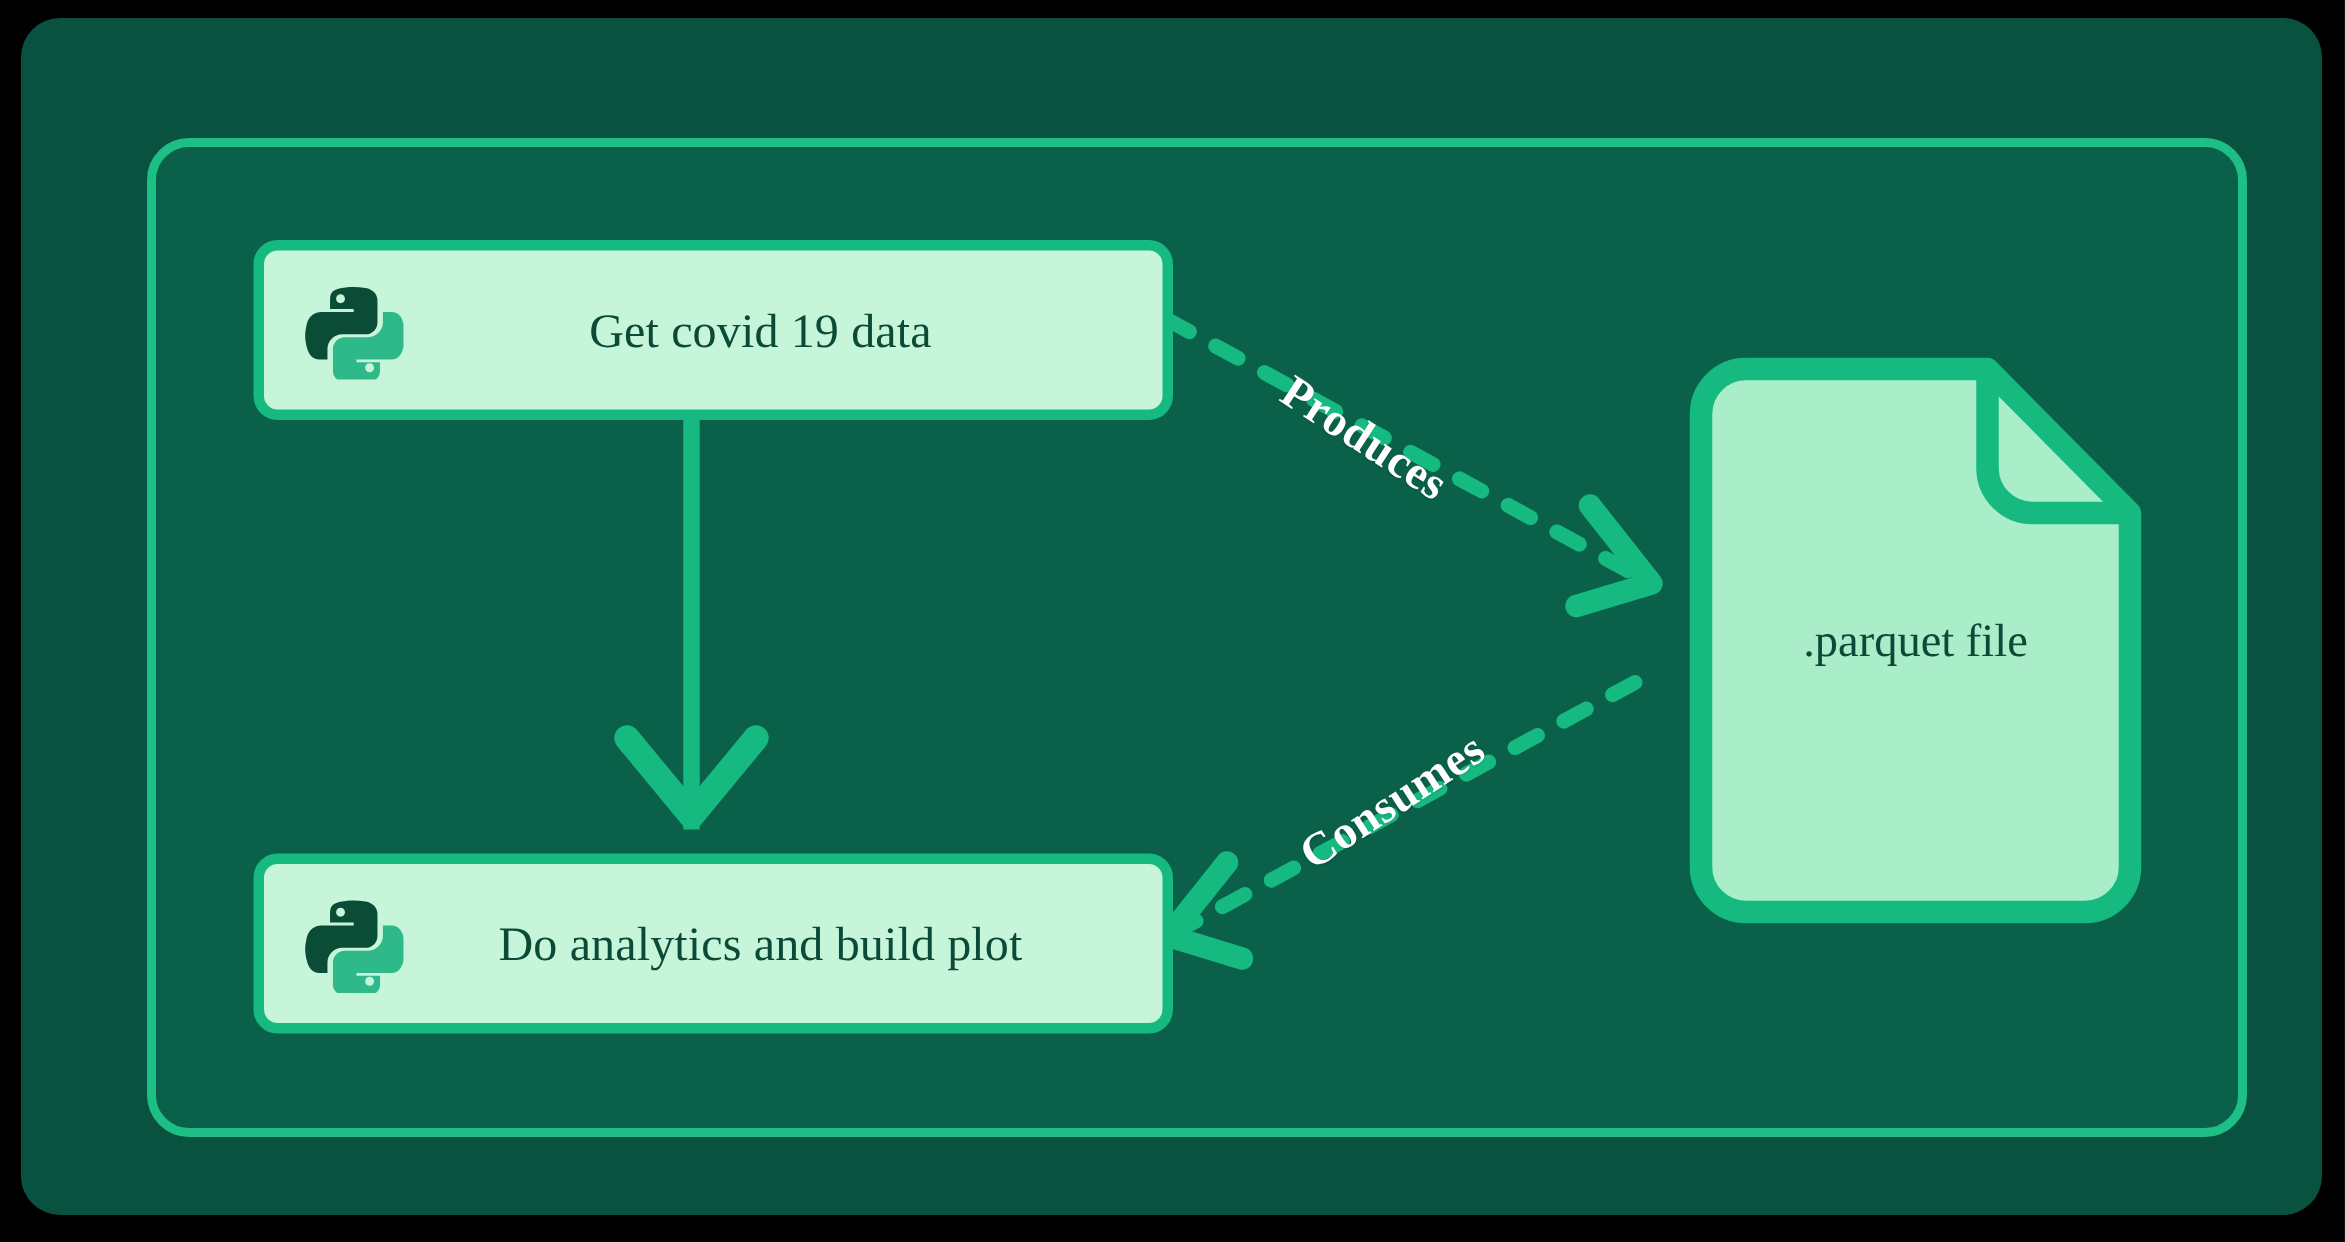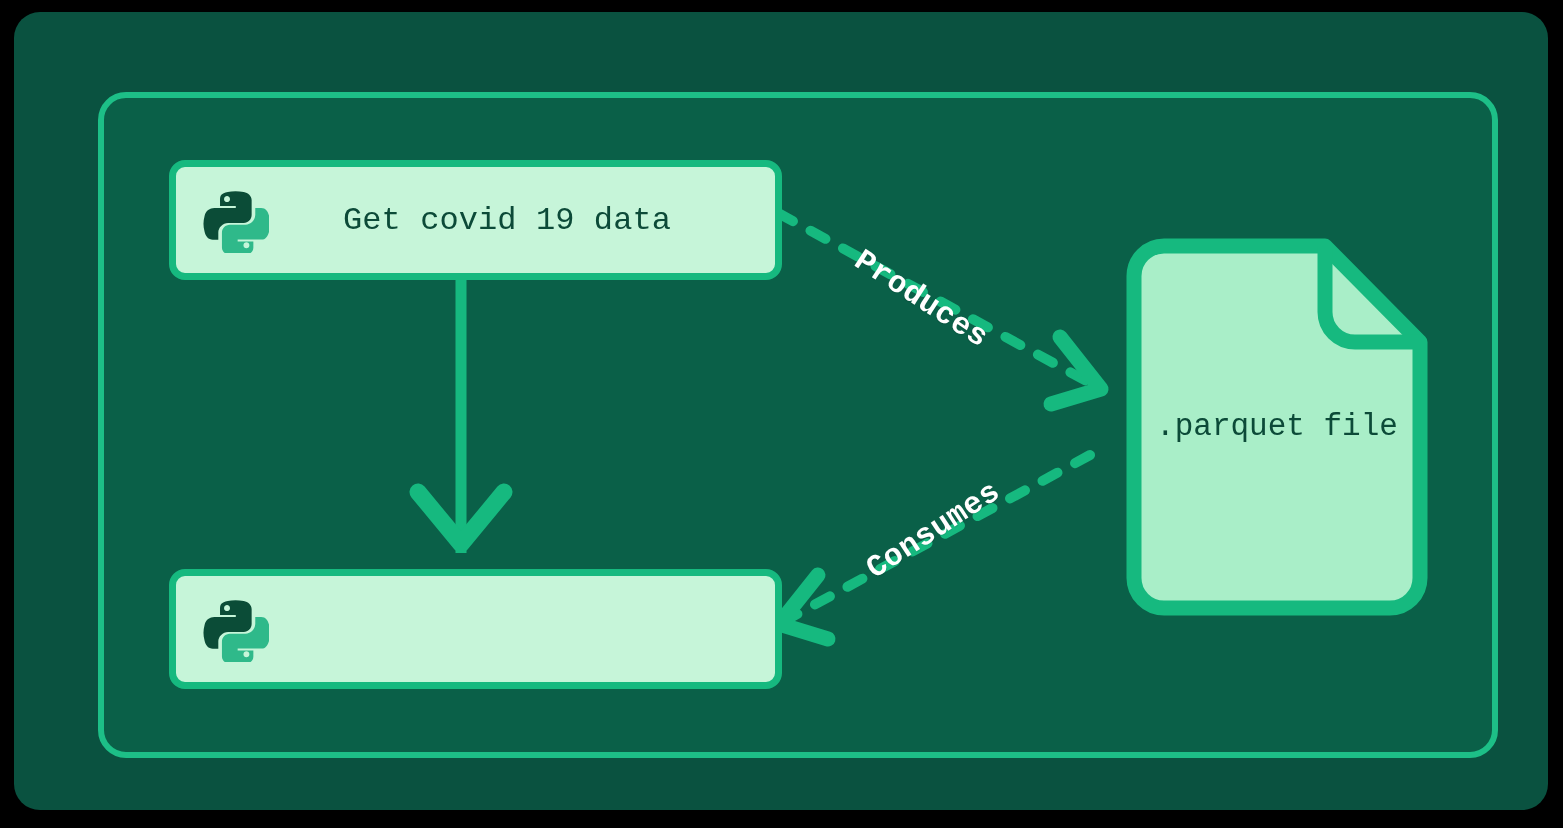--- a/index.html
+++ b/index.html
@@ -5,21 +5,21 @@
   html, body {
     margin: 0;
     padding: 0;
     background: #000000;
   }
   #stage {
     position: relative;
     width: 1563px;
     height: 828px;
     overflow: hidden;
-    font-family: Liberation Mono, monospace;
+    font-family: Liberation Serif, serif;
   }
   #outer-card {
     position: absolute;
     left: 14px;
     top: 12px;
     width: 1534px;
     height: 798px;
     background: #0A5240;
     border-radius: 26px;
     box-shadow: 0 0 0 1px rgba(0,0,0,0.25);
@@ -164,20 +164,21 @@
       <span class="task-label">Get covid 19 data</span>
     </div>
 
     <div class="task-box" id="task-analytics">
       <span class="py-icon">
         <svg viewBox="0 0 100 100" width="66" height="66">
           <path d="M49.3 6.5c-4.4 0-8.4.4-11.8 1.1-9.9 1.8-11.7 5.4-11.7 12.2v9h23.9v3H17.2c-6.9 0-12.9 4.1-14.8 12-2.2 9-2.3 14.6 0 24 1.7 7 5.7 12 12.6 12h8.2V69.1c0-7.8 6.8-14.7 14.8-14.7h23.8c6.6 0 11.9-5.4 11.9-12V19.8c0-6.4-5.4-11.2-11.9-12.3-4.1-.7-8.4-1-12.5-1zM36.4 13.8c2.5 0 4.5 2.1 4.5 4.6 0 2.5-2 4.5-4.5 4.5-2.5 0-4.5-2-4.5-4.5 0-2.5 2-4.6 4.5-4.6z" fill="#0B4C37"></path>
           <path d="M79.2 31.8v10.4c0 8.2-6.9 15-14.8 15H40.6c-6.5 0-11.9 5.5-11.9 12v22.5c0 6.4 5.6 10.2 11.9 12 7.5 2.2 14.7 2.6 23.8 0 6-1.7 11.9-5.2 11.9-12v-9H52.5v-3h35.7c6.9 0 9.5-4.8 11.9-12 2.5-7.5 2.4-14.6 0-24-1.7-6.9-5-12-11.9-12h-9zM65.8 83.6c2.5 0 4.5 2 4.5 4.5 0 2.5-2 4.6-4.5 4.6-2.5 0-4.5-2.1-4.5-4.6 0-2.5 2-4.5 4.5-4.5z" fill="#2FB98A"></path>
         </svg>
       </span>
+      <span class="task-label">Do analytics and build plot</span>
     </div>
 
     <div id="file-node">
       <svg viewBox="0 0 302 378" width="302" height="378">
         <path d="M8 38 A30 30 0 0 1 38 8 L199 8 L294 104 L294 340 A30 30 0 0 1 264 370 L38 370 A30 30 0 0 1 8 340 Z" fill="#A9EEC8" stroke="#16B97F" stroke-width="15" stroke-linejoin="round"></path>
         <path d="M199 8 L199 74 A30 30 0 0 0 229 104 L294 104" fill="none" stroke="#16B97F" stroke-width="15" stroke-linejoin="round"></path>
       </svg>
       <div id="file-label">
         <span>.parquet file</span>
       </div>

